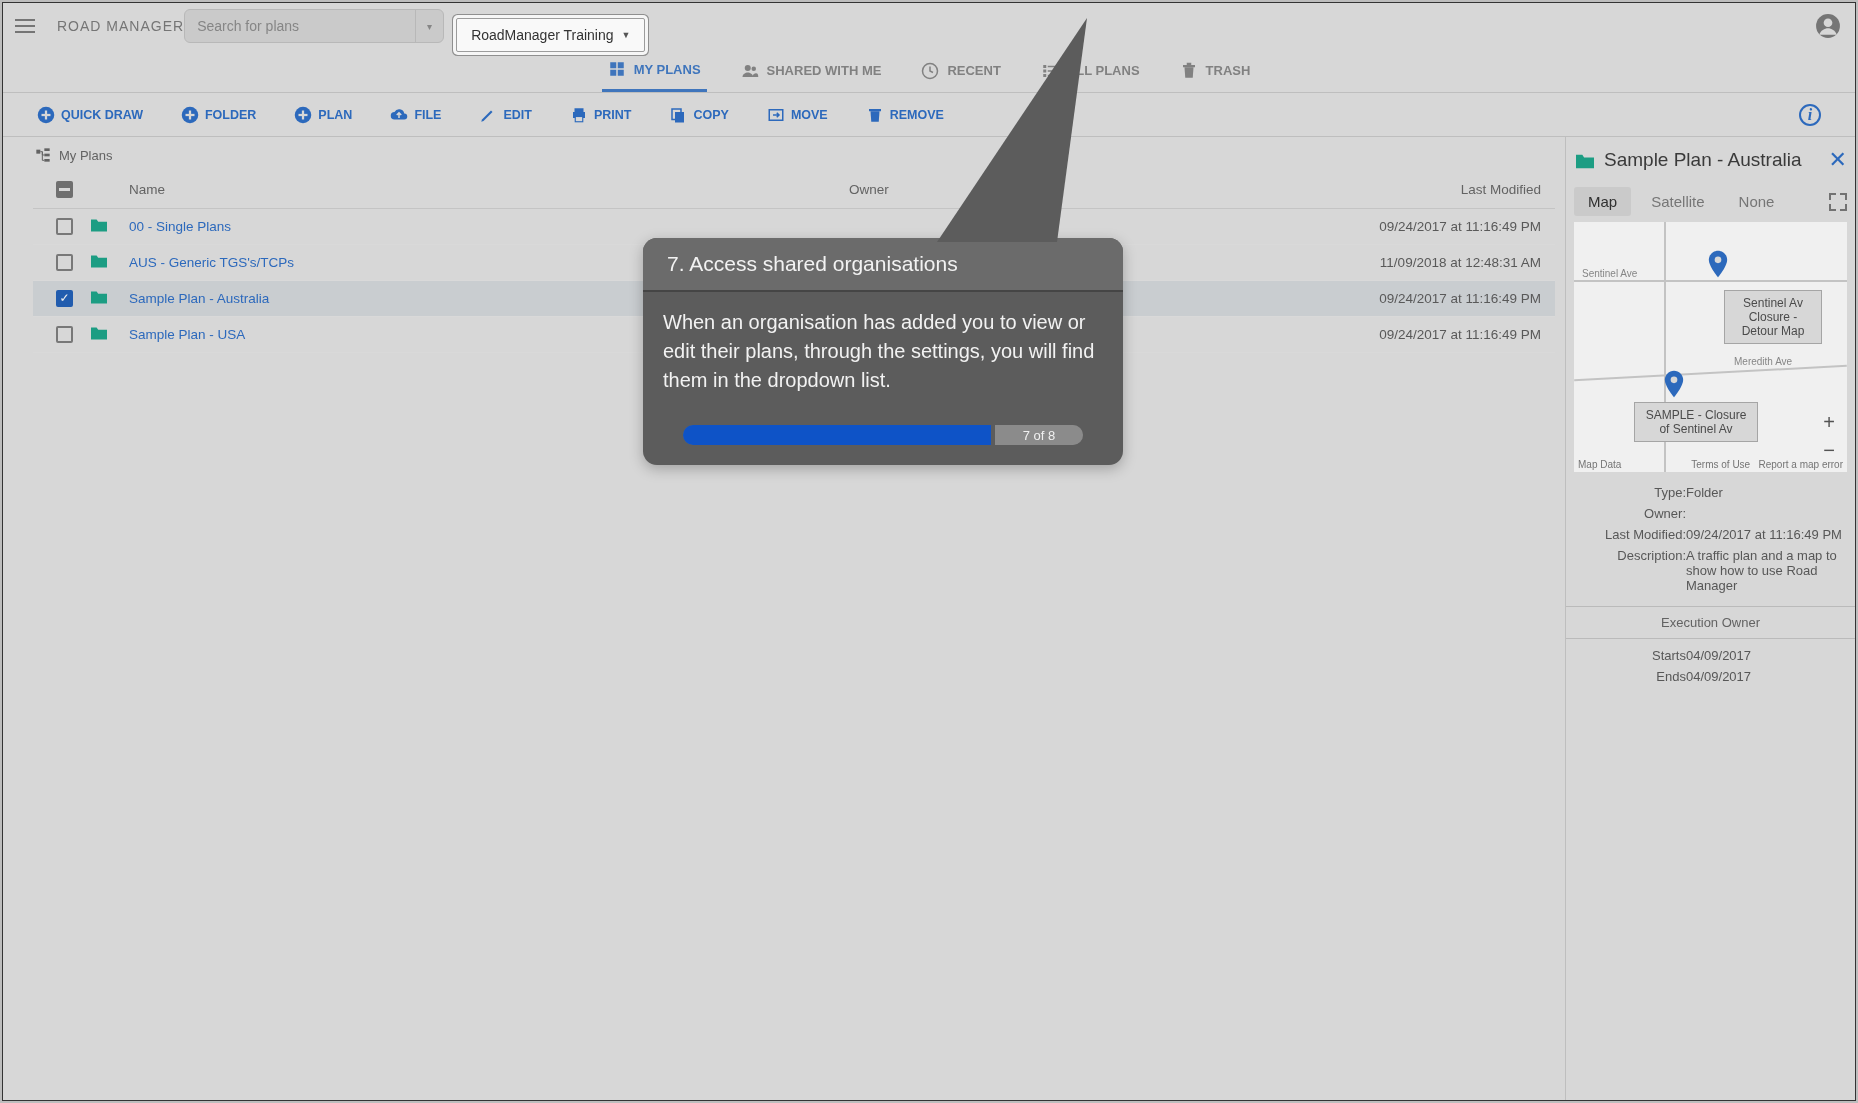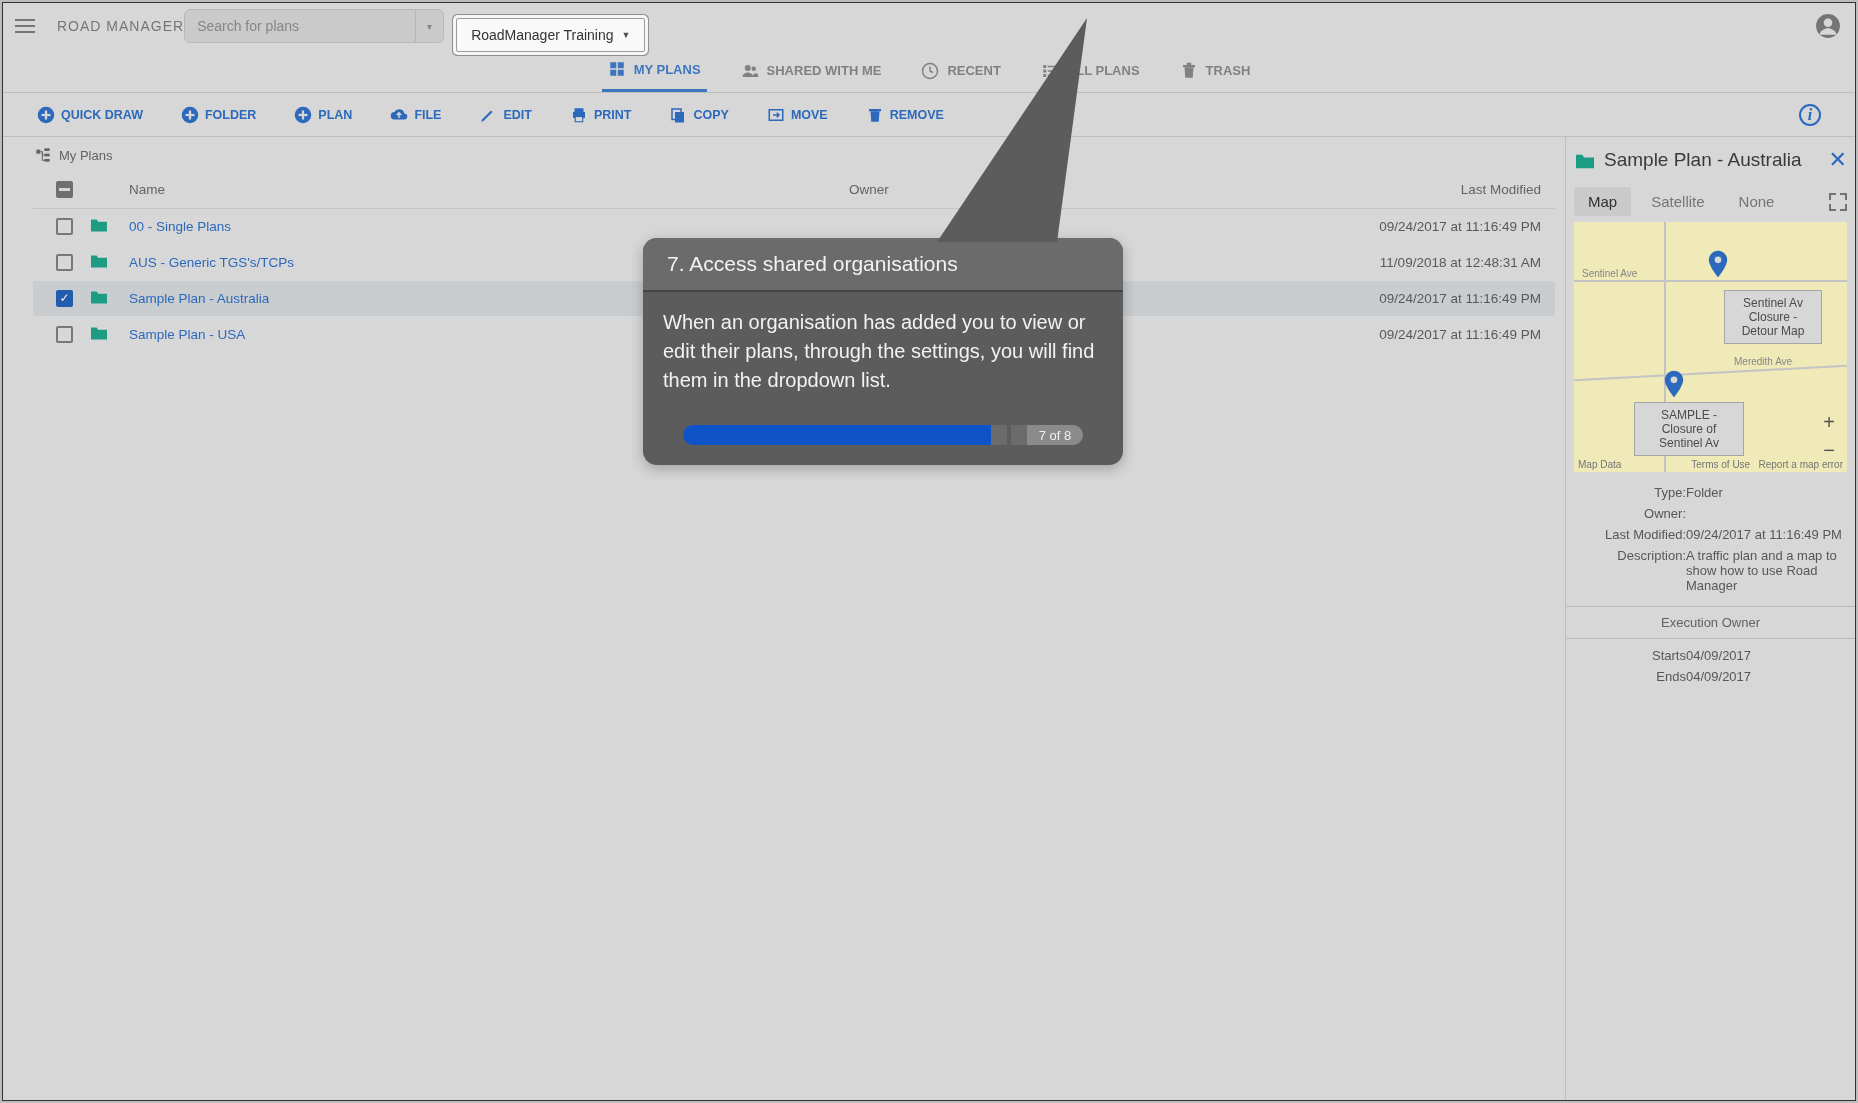--- a/index.html
+++ b/index.html
@@ -117,21 +117,21 @@
 .sp-title .folder-ico svg { fill:#1aa589; width:22px; height:18px; }
 .sp-close { margin-left:auto; color:#2b6dc7; font-size:22px; cursor:pointer; font-weight:300; }
 .maptabs { display:flex; gap:6px; margin-top:14px; align-items:center; }
 .maptab { padding:6px 14px; font-size:15px; color:#7b7b7b; cursor:pointer; }
 .maptab.active { background:#d6d6d6; color:#2f2f2f; border-radius:3px; font-weight:500; }
 .fullscreen-ico { margin-left:auto; width:18px; height:18px; border:2px solid #777; position:relative; cursor:pointer; }
 .fullscreen-ico::before, .fullscreen-ico::after { content:""; position:absolute; background:#e4e4e4; }
 .fullscreen-ico::before { top:-2px; bottom:-2px; left:5px; right:5px; }
 .fullscreen-ico::after { left:-2px; right:-2px; top:5px; bottom:5px; }
 
-.map-canvas { position:relative; height:250px; margin-top:6px; background:#fef9c3; }
+.map-canvas { position:relative; height:250px; margin-top:6px; background:#ffffff; }
 .map-pin { position:absolute; width:20px; height:28px; }
 .map-pin svg { width:20px; height:28px; fill:#2b6dc7; }
 .map-label { position:absolute; background:#e4e4e4; border:1px solid #aeaeae; padding:5px 8px; font-size:12px; text-align:center; color:#4c4c4c; }
 .zoom-ctrl { position:absolute; right:4px; top:186px; width:28px; }
 .zoom-btn { width:28px; height:28px; display:flex; align-items:center; justify-content:center; color:#555; font-size:20px; cursor:pointer; }
 .map-credits { position:absolute; bottom:2px; left:0; right:0; display:flex; justify-content:space-between; font-size:10px; color:#7a7a7a; padding:0 4px; }
 .map-credits span+span { text-align:right; }
 .road-line { position:absolute; background:#cfcfcf; }
 
 .meta { margin-top:10px; font-size:13px; color:#5a5a5a; }
@@ -158,21 +158,21 @@
   padding: 14px 24px;
   border-bottom: 2px solid #454545;
   border-radius: 14px 14px 0 0;
 }
 .callout-body {
   color:#f2f2f2;
   font-size:20px;
   line-height:1.45;
   padding: 16px 20px 20px 20px;
 }
-.progress-wrap { margin: 10px 40px 20px 40px; display:flex; align-items:center; height:20px; border-radius:10px; overflow:hidden; background:#6b6b6b;gap:16px; }
+.progress-wrap { margin: 10px 40px 20px 40px; display:flex; align-items:center; height:20px; border-radius:10px; overflow:hidden; background:#6b6b6b; }
 .progress-bar { background:#0e53c7; height:100%; }
 .progress-gap { width:4px; height:100%; background:#5c5c5c; }
 .progress-rest { background:#8b8b8b; height:100%; flex:1; display:flex; align-items:center; justify-content:center; color:#f0f0f0; font-size:13px; }
 .pointer {
   position:absolute;
   top:-220px; left:284px;
   width:0; height:0;
 }
 .pointer svg { width:230px; height:230px; overflow:visible; }
 
@@ -449,21 +449,21 @@
         <span style="position:absolute; top:134px; left:160px; font-size:10px; color:#8d8d8d;">Meredith Ave</span>
         <div class="map-pin" style="top:28px; left:134px;"><svg viewBox="0 0 24 32">
               <path d="M12 0C6 0 1 5 1 11c0 8 11 21 11 21s11-13 11-21C23 5 18 0 12 0z"></path>
               <circle cx="12" cy="11" r="4" fill="#e4e4e4"></circle>
             </svg></div>
         <div class="map-label" style="top:68px; left:105px; width:98px;margin-left:45px;"><span>Sentinel Av Closure - Detour Map</span></div>
         <div class="map-pin" style="top:148px; left:90px;"><svg viewBox="0 0 24 32">
               <path d="M12 0C6 0 1 5 1 11c0 8 11 21 11 21s11-13 11-21C23 5 18 0 12 0z"></path>
               <circle cx="12" cy="11" r="4" fill="#e4e4e4"></circle>
             </svg></div>
-        <div class="map-label" style="top:180px; left:60px; width:110px;"><span>SAMPLE - Closure of Sentinel Av</span></div>
+        <div class="map-label" style="top:180px; left:60px; width:124px;"><span>SAMPLE - Closure of Sentinel Av</span></div>
         <div class="zoom-ctrl">
           <div class="zoom-btn">+</div>
           <div class="zoom-btn">−</div>
         </div>
         <div class="map-credits">
           <span>Map Data</span>
           <span><span>Terms of Use</span> &nbsp; <span>Report a map error</span></span>
         </div>
       </div>
 

